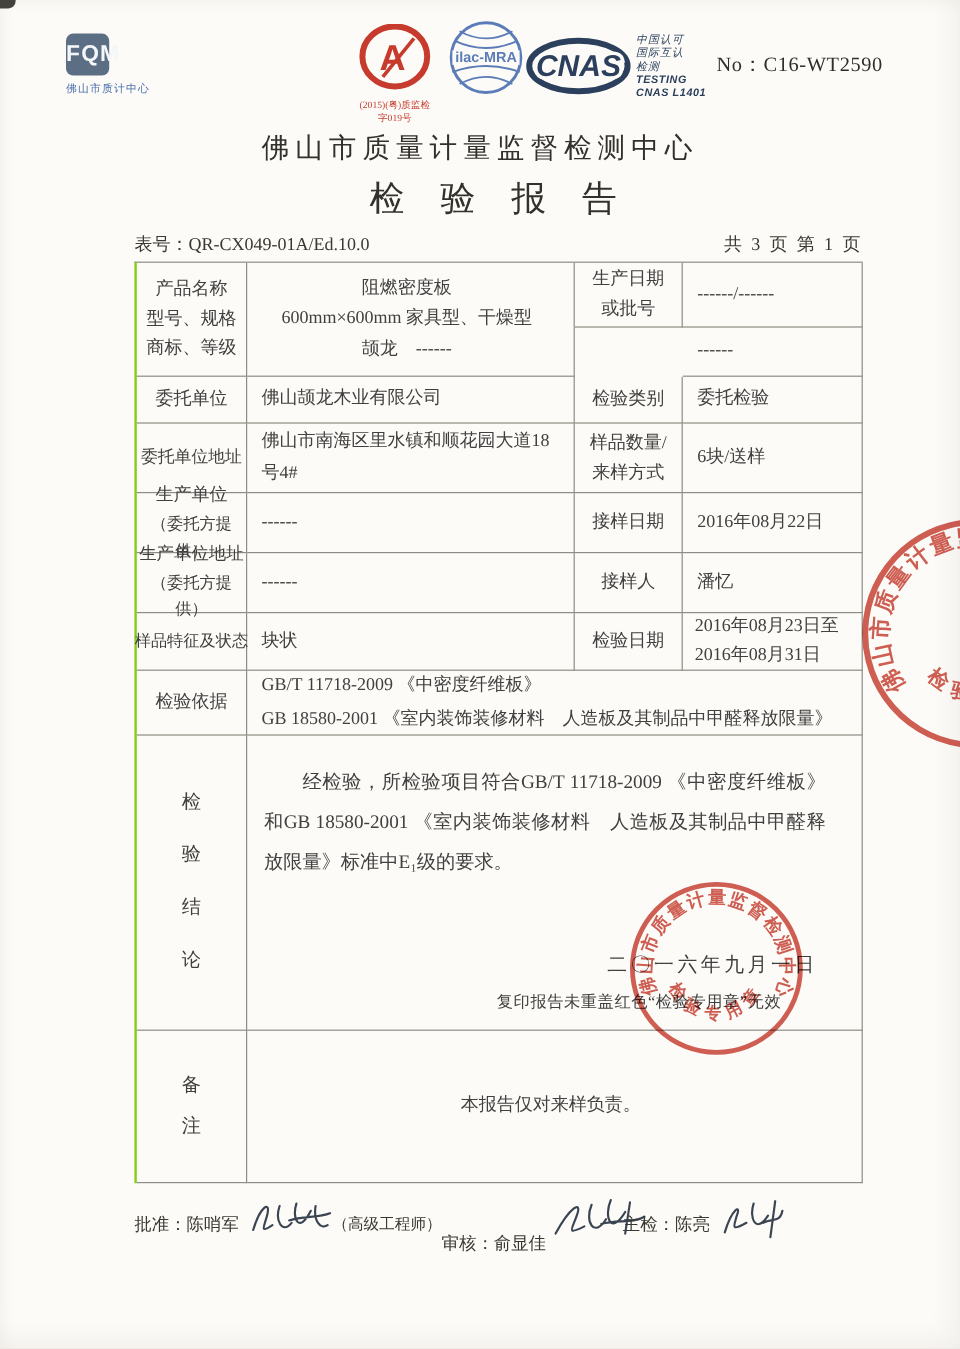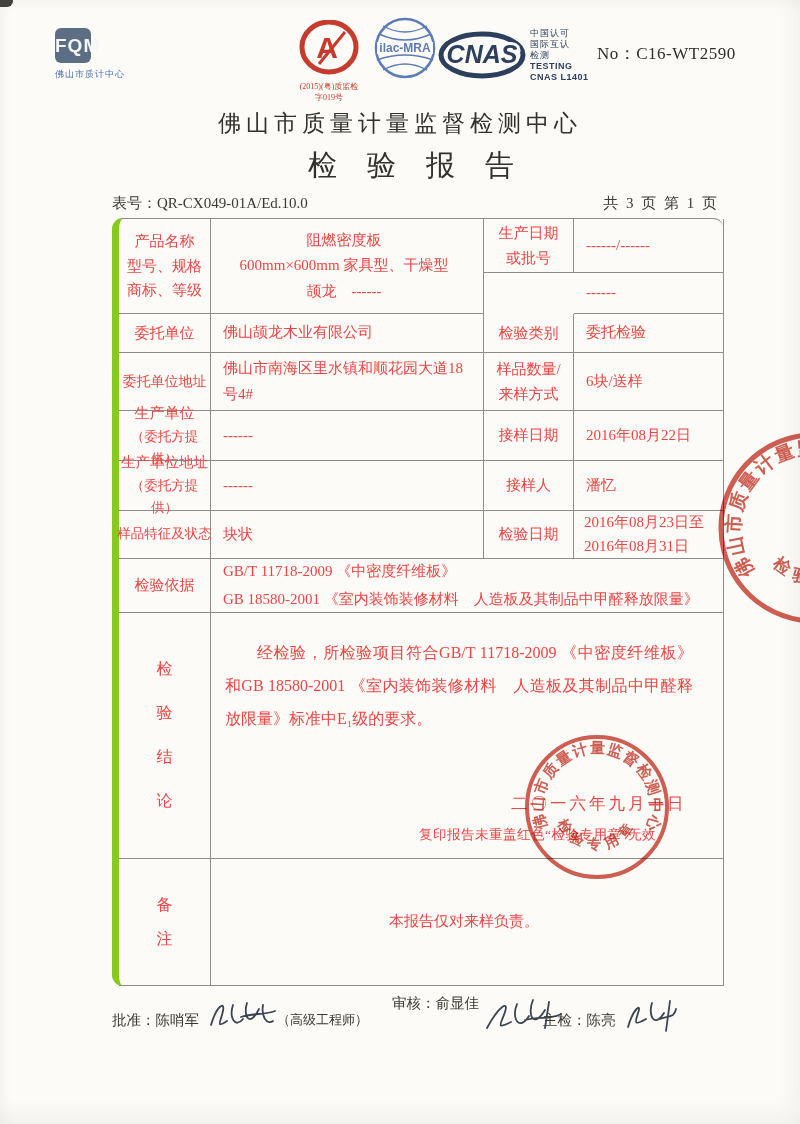--- a/index.html
+++ b/index.html
@@ -16,57 +16,57 @@
   .fqm .box{width:36px;height:35px;background:#5c6e84;border-radius:6px;color:#f4f6f9;
     font-family:"Liberation Sans",sans-serif;font-weight:bold;font-size:19px;line-height:35px;letter-spacing:1px;}
   .fqm .cap{margin-top:5px;font-size:9px;color:#4a6fae;letter-spacing:1px;}
   .logo-num{font-size:12px;color:#c63b2d;letter-spacing:1.5px;text-align:center;margin-top:1px;}
   .logo-num.small{font-size:8px;letter-spacing:0;}
   .cma{position:absolute;left:193px;top:24px;width:92px;text-align:center;}
   .cal{position:absolute;left:296px;top:20px;width:66px;text-align:center;}
   .ilac{position:absolute;left:372px;top:16px;width:66px;text-align:center;}
   .cnas{position:absolute;left:438px;top:30px;}
   .cnas-lines{position:absolute;left:530px;top:28px;font-family:"Liberation Sans",sans-serif;
-    font-size:9px;line-height:11px;color:#2c405e;letter-spacing:1px;}
+    font-size:9px;line-height:11px;color:#2c405e;letter-spacing:1px;font-style:italic;}
   .cnas-lines .b{font-weight:bold;letter-spacing:.5px;}
   .report-no{position:absolute;left:597px;top:42px;font-size:17px;color:#2f2f2a;letter-spacing:.5px;}
   
   .org-title{position:absolute;left:0;top:108px;width:100%;text-align:center;
     font-size:23px;letter-spacing:5px;color:#32312b;}
   .report-title{position:absolute;left:26px;top:146px;width:100%;text-align:center;
     font-size:29px;letter-spacing:30px;color:#32312b;}
   .form-row{position:absolute;left:112px;top:194px;width:607px;display:flex;justify-content:space-between;
     font-size:15px;color:#3a3931;}
   .form-row .pag{letter-spacing:2px;}
   
   .tbl{
     position:absolute;left:112px;top:218px;
     display:grid;
     grid-template-columns:92px 273px 90px 150px;
     grid-template-rows:54px 41px 39px 58px 50px 50px 48px 54px 246px 127px;
-    border-top:1px solid #8d8d85;border-left:7px solid #84cc16;
-    font-size:15px;color:#ef4444;border-radius:11px;
+    border-top:1px solid #8d8d85;border-left:2px solid #84cc16;
+    font-size:15px;color:#404040;
   }
   .cell{border-right:1px solid #8d8d85;border-bottom:1px solid #8d8d85;
     display:flex;align-items:center;box-sizing:border-box;}
   .lbl{justify-content:center;text-align:center;line-height:1.65;}
   .val{padding-left:12px;padding-right:6px;line-height:1.7;}
   .colz{flex-direction:column;justify-content:center;}
   .ctr{justify-content:center;text-align:center;padding-left:0;}
   .nowrap{white-space:nowrap;font-size:13.5px;}
   .concl-lbl,.remark-lbl{flex-direction:column;justify-content:space-evenly;padding:26px 0;}
   .concl-cell{display:block;position:relative;padding:24px 30px 0 14px;}
   .concl-text{text-indent:2em;text-align:justify;line-height:2.05;font-size:16px;}
   .concl-date{position:absolute;left:300px;top:180px;font-size:16.5px;letter-spacing:3px;}
   .concl-note{position:absolute;left:208px;top:213px;font-size:13.5px;letter-spacing:.5px;}
   
   .footer{position:absolute;left:112px;top:994px;width:615px;display:flex;align-items:center;font-size:14.5px;color:#3a3931;}
   .fparen{font-size:13px;}
   .sig{flex:none;}
-  .g2{margin-left:24px;display:flex;align-items:flex-start;}
+  .g2{display:flex;align-items:flex-end;}
   .g3{margin-left:-12px;display:flex;align-items:center;}
   
   .stamp{position:absolute;mix-blend-mode:multiply;opacity:.85;}
   .stamp-main{left:521px;top:731px;}
   .stamp-edge{left:714px;top:428px;transform:rotate(-14deg);}
 </style>
 </head>
 <body>
 
 <div class="page">

